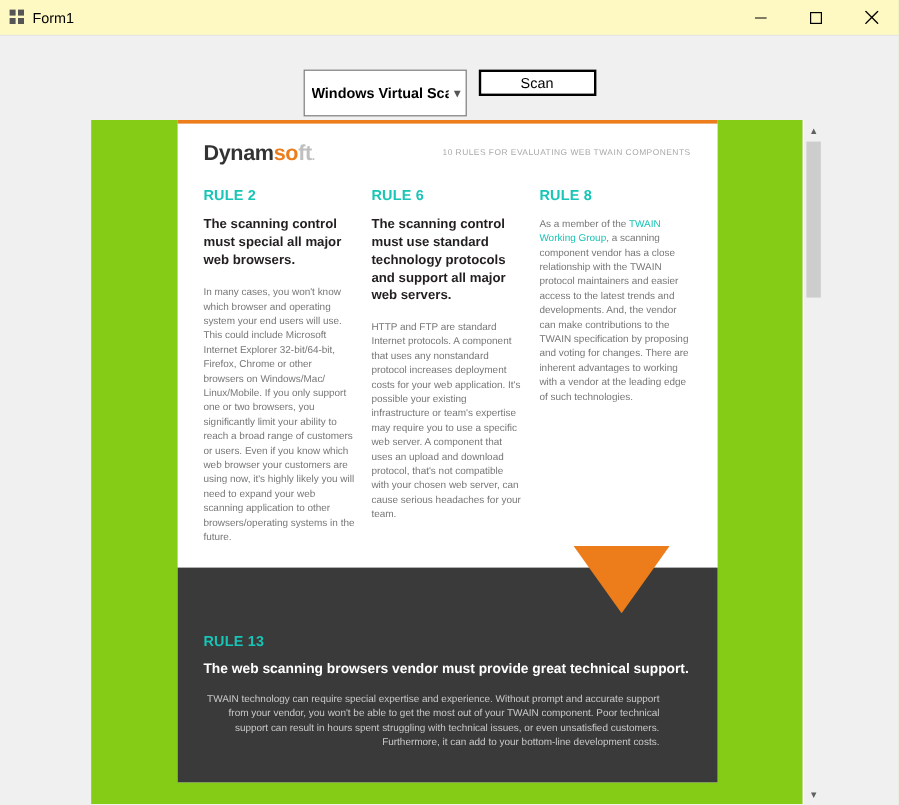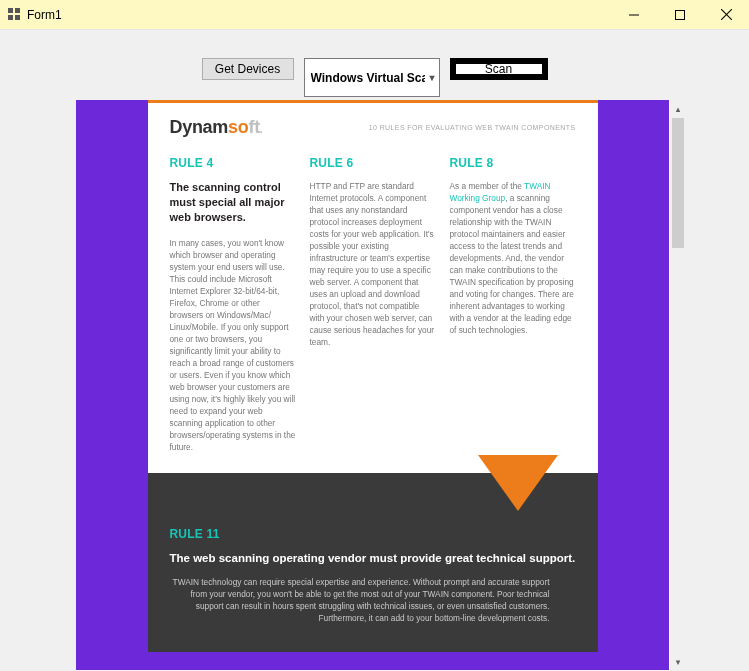--- a/index.html
+++ b/index.html
@@ -70,21 +70,21 @@
     min-width: 92px;
     padding: 0 12px;
     background: #e1e1e1;
     border: 1px solid #adadad;
     font-size: 12px;
     display:flex; align-items:center; justify-content:center;
     cursor:pointer;
   }
   .btn.primary {
     background:#fff;
-    border:6px solid #000000;
+    border:2px solid #000000;
     min-width: 98px;
   }
   .select {
     height:39px;
     width: 136px;
     background:#fff;
     border:1px solid #7a7a7a;
     display:flex; align-items:center;
     padding: 0 4px 0 6px;
     cursor:pointer;
@@ -98,21 +98,21 @@
   .viewer-wrap {
     position:absolute;
     left: 76px;
     top: 70px;
     width: 610px;
     height: 570px;
     display:flex;
   }
   .viewer {
     flex:1;
-    background:#6d28d9;
+    background:#84cc16;
     overflow:hidden;
     position:relative;
     padding-left:34px;
   }
   .scrollbar {
     width: 17px;
     background:#f0f0f0;
     position:relative;
     border-left:1px solid #fff;
   }
@@ -208,23 +208,20 @@
     <svg viewBox="0 0 10 10">
         <line x1="0" y1="0" x2="10" y2="10" stroke="#000" stroke-width="1"></line>
         <line x1="10" y1="0" x2="0" y2="10" stroke="#000" stroke-width="1"></line>
       </svg>
   </div>
 </div>
 
 <div class="client">
 
   <div class="toolbar">
-    <div class="btn">
-      <span>Get Devices</span>
-    </div>
     <div class="select">
       <span class="sel-text">Windows Virtual Sca</span>
       <span class="chev">▾</span>
     </div>
     <div class="btn primary">
       <span>Scan</span>
     </div>
   </div>
 
   <div class="viewer-wrap">
@@ -233,38 +230,39 @@
         <div class="orange-bar"></div>
         <div class="page-head">
           <div class="brand">
             <span>Dynam</span><span class="soft1">s</span><span class="soft1">o</span><span class="soft2">ft</span><span class="soft2" style="font-size:10px">.</span>
           </div>
           <div class="doc-subtitle">10 RULES FOR EVALUATING WEB TWAIN COMPONENTS</div>
         </div>
 
         <div class="cols">
           <div class="col">
-            <div class="rule-label">RULE 4</div>
+            <div class="rule-label">RULE 2</div>
             <div class="rule-heading">The scanning control must special all major web browsers.</div>
             <div class="rule-body">In many cases, you won't know which browser and operating system your end users will use. This could include Microsoft Internet Explorer 32-bit/64-bit, Firefox, Chrome or other browsers on Windows/Mac/ Linux/Mobile. If you only support one or two browsers, you significantly limit your ability to reach a broad range of customers or users. Even if you know which web browser your customers are using now, it's highly likely you will need to expand your web scanning application to other browsers/operating systems in the future.</div>
           </div>
           <div class="col">
             <div class="rule-label">RULE 6</div>
+            <div class="rule-heading">The scanning control must use standard technology protocols and support all major web servers.</div>
             <div class="rule-body">HTTP and FTP are standard Internet protocols. A component that uses any nonstandard protocol increases deployment costs for your web application. It's possible your existing infrastructure or team's expertise may require you to use a specific web server. A component that uses an upload and download protocol, that's not compatible with your chosen web server, can cause serious headaches for your team.</div>
           </div>
           <div class="col">
             <div class="rule-label">RULE 8</div>
             <div class="rule-body"><span>As a member of the </span><a>TWAIN Working Group</a><span>, a scanning component vendor has a close relationship with the TWAIN protocol maintainers and easier access to the latest trends and developments. And, the vendor can make contributions to the TWAIN specification by proposing and voting for changes. There are inherent advantages to working with a vendor at the leading edge of such technologies.</span></div>
           </div>
         </div>
 
         <div class="dark-band">
           <div class="tri"></div>
-          <div class="rule-label">RULE 11</div>
-          <div class="rule-heading">The web scanning operating vendor must provide great technical support.</div>
+          <div class="rule-label">RULE 13</div>
+          <div class="rule-heading">The web scanning browsers vendor must provide great technical support.</div>
           <div class="rule-body">TWAIN technology can require special expertise and experience. Without prompt and accurate support from your vendor, you won't be able to get the most out of your TWAIN component. Poor technical support can result in hours spent struggling with technical issues, or even unsatisfied customers. Furthermore, it can add to your bottom-line development costs.</div>
         </div>
       </div>
     </div>
 
     <div class="scrollbar">
       <div class="scroll-arrow up">
         <span>▴</span>
       </div>
       <div class="scroll-thumb"></div>

